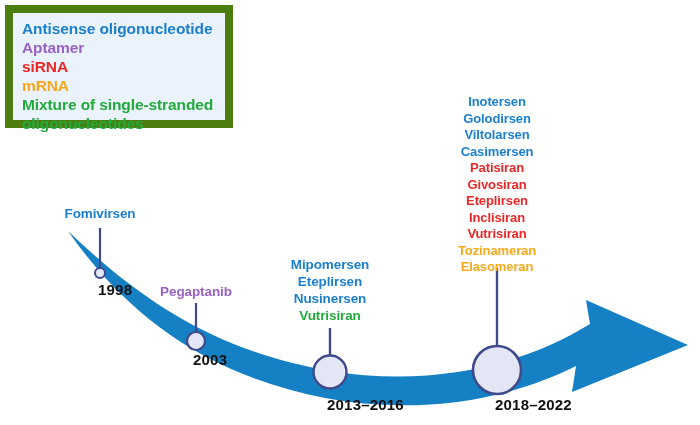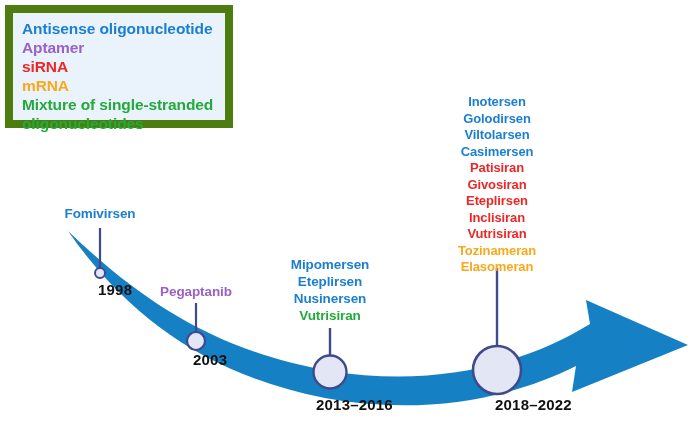--- a/index.html
+++ b/index.html
@@ -133,21 +133,21 @@
     <div class="drug-label" style="color: rgb(154, 97, 196);">Pegaptanib</div>
   </div>
   <div class="year-label" style="left:153px; top:351px;">2003</div>
 
   <div class="label-group" style="left:265px; top:256px; width:130px;">
     <div class="drug-label" style="color: rgb(27, 127, 208);">Mipomersen</div>
     <div class="drug-label" style="color: rgb(27, 127, 208);">Eteplirsen</div>
     <div class="drug-label" style="color: rgb(27, 127, 208);">Nusinersen</div>
     <div class="drug-label" style="color: rgb(34, 170, 60);">Vutrisiran</div>
   </div>
-  <div class="year-label" style="left:276px; top:396px;">2013–2016</div>
+  <div class="year-label" style="left:287px; top:396px;">2013–2016</div>
 
   <div class="label-group" style="left:432px; top:87px; width:130px;">
     <div class="drug-label small" style="color: rgb(27, 127, 208); margin-top: 7px;">Inotersen</div>
     <div class="drug-label small" style="color: rgb(27, 127, 208);">Golodirsen</div>
     <div class="drug-label small" style="color: rgb(27, 127, 208);">Viltolarsen</div>
     <div class="drug-label small" style="color: rgb(27, 127, 208);">Casimersen</div>
     <div class="drug-label small" style="color: rgb(238, 38, 38);">Patisiran</div>
     <div class="drug-label small" style="color: rgb(238, 38, 38);">Givosiran</div>
     <div class="drug-label small" style="color: rgb(238, 38, 38);">Eteplirsen</div>
     <div class="drug-label small" style="color: rgb(238, 38, 38);">Inclisiran</div>

